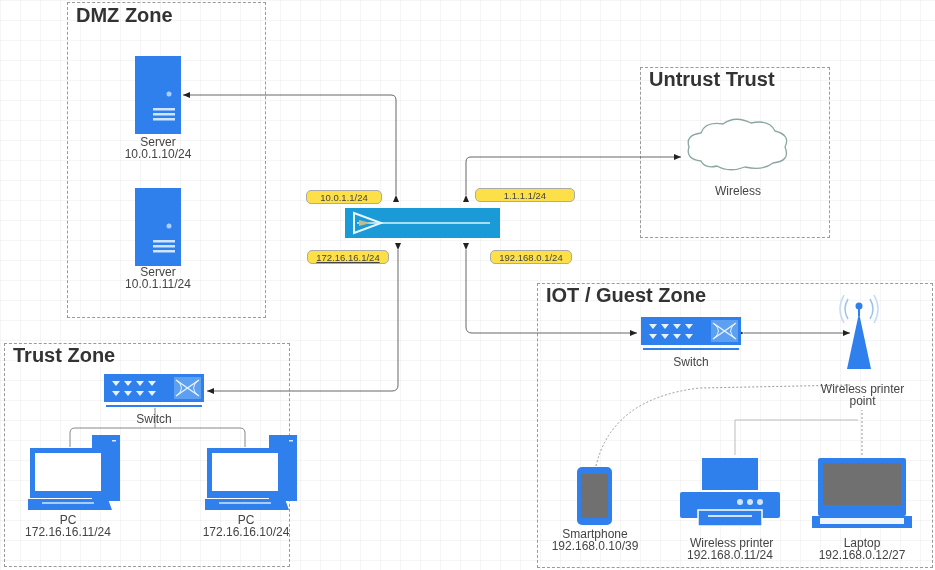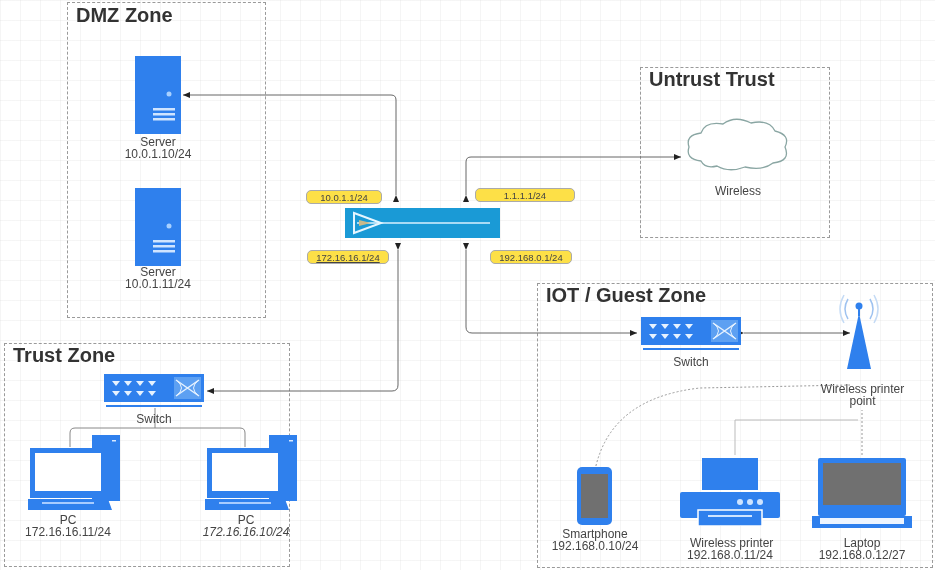--- a/index.html
+++ b/index.html
@@ -152,21 +152,21 @@
   <svg width="92" height="76">
     <rect x="64" y="0" width="28" height="66" fill="#2f80ed"></rect>
     <rect x="84" y="5" width="4" height="1.5" fill="#d6e8ff"></rect>
     <rect x="2" y="13" width="76" height="50" fill="#2f80ed"></rect>
     <rect x="7" y="18" width="66" height="38" fill="#ffffff"></rect>
     <path d="M0,64 L80,64 L84,75 L-4,75 Z" fill="#2f80ed"></path>
     <rect x="14" y="67" width="52" height="2" fill="#a8ccff"></rect>
   </svg>
 </div>
 <div class="lbl" style="left:208px;top:514px;width:76px;">PC</div>
-<div class="lbl" style="left:198px;top:526px;width:96px;font-style:italic;">172.16.16.10/24</div>
+<div class="lbl" style="left:198px;top:526px;width:96px;">172.16.16.10/24</div>
 
 <div class="node" style="left:641px;top:317px;width:100px;height:34px;">
   <svg width="100" height="34">
     <rect x="0" y="0" width="100" height="28" fill="#2f80ed"></rect>
     <g fill="#e6f2ff">
       <path d="M8,7 h8 l-4,5z"></path>
         <path d="M20,7 h8 l-4,5z"></path>
         <path d="M32,7 h8 l-4,5z"></path>
         <path d="M44,7 h8 l-4,5z"></path>
       <path d="M8,17 h8 l-4,5z"></path>
@@ -195,21 +195,21 @@
 </div>
 <div class="lbl" style="left:815px;top:383px;width:95px;white-space:normal;">Wireless printer point</div>
 
 <div class="node" style="left:577px;top:467px;width:35px;height:58px;">
   <svg width="35" height="58">
     <rect x="0" y="0" width="35" height="58" rx="5" fill="#2f80ed"></rect>
     <rect x="4" y="7" width="27" height="44" fill="#707070"></rect>
   </svg>
 </div>
 <div class="lbl" style="left:557px;top:528px;width:76px;">Smartphone</div>
-<div class="lbl" style="left:547px;top:540px;width:96px;">192.168.0.10/24</div>
+<div class="lbl" style="left:547px;top:540px;width:96px;">192.168.0.10/39</div>
 
 <div class="node" style="left:680px;top:458px;width:100px;height:68px;">
   <svg width="100" height="68">
     <rect x="22" y="0" width="56" height="32" fill="#2f80ed"></rect>
     <rect x="0" y="34" width="100" height="26" rx="2" fill="#2f80ed"></rect>
     <circle cx="60" cy="44" r="3" fill="#cfe4ff"></circle>
     <circle cx="70" cy="44" r="3" fill="#cfe4ff"></circle>
     <circle cx="80" cy="44" r="3" fill="#cfe4ff"></circle>
     <rect x="18" y="52" width="64" height="16" fill="#2f80ed" stroke="#fff" stroke-width="1.5"></rect>
     <rect x="28" y="57" width="44" height="2" fill="#cfe4ff"></rect>

